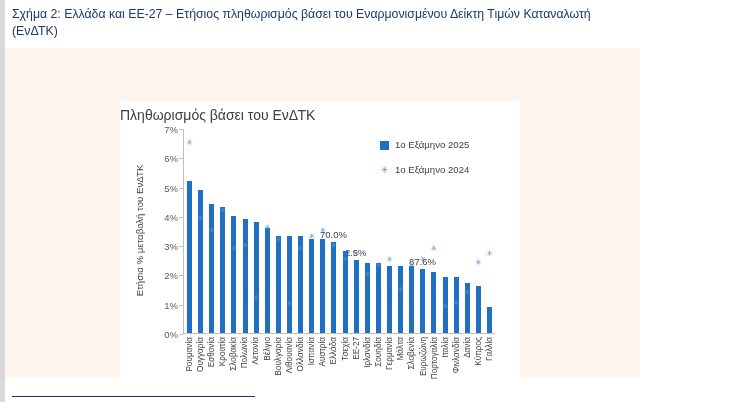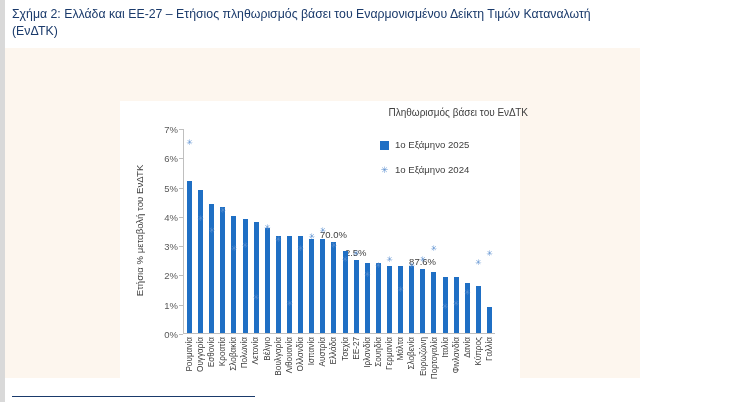--- a/index.html
+++ b/index.html
@@ -68,24 +68,24 @@
 
   
   .chart-plate {
     position: absolute;
     left: 115px; top: 53px;
     width: 400px; height: 320px;
     background: #ffffff;
   }
   .chart-title {
     position: absolute;
-    left: 8px; top: 6px;
+    left: 0; top: 6px;
     width: 400px;
-    text-align: right;
-    font-size: 10px;
+    text-align: left;
+    font-size: 14px;
     color: #404040;
   }
   .plot {
     position: absolute;
     left: 63px; top: 28px;
     width: 312px; height: 205px;
     border-left: 1px solid #bfbfbf;
     border-bottom: 1px solid #bfbfbf;
     background: #ffffff;
   }

